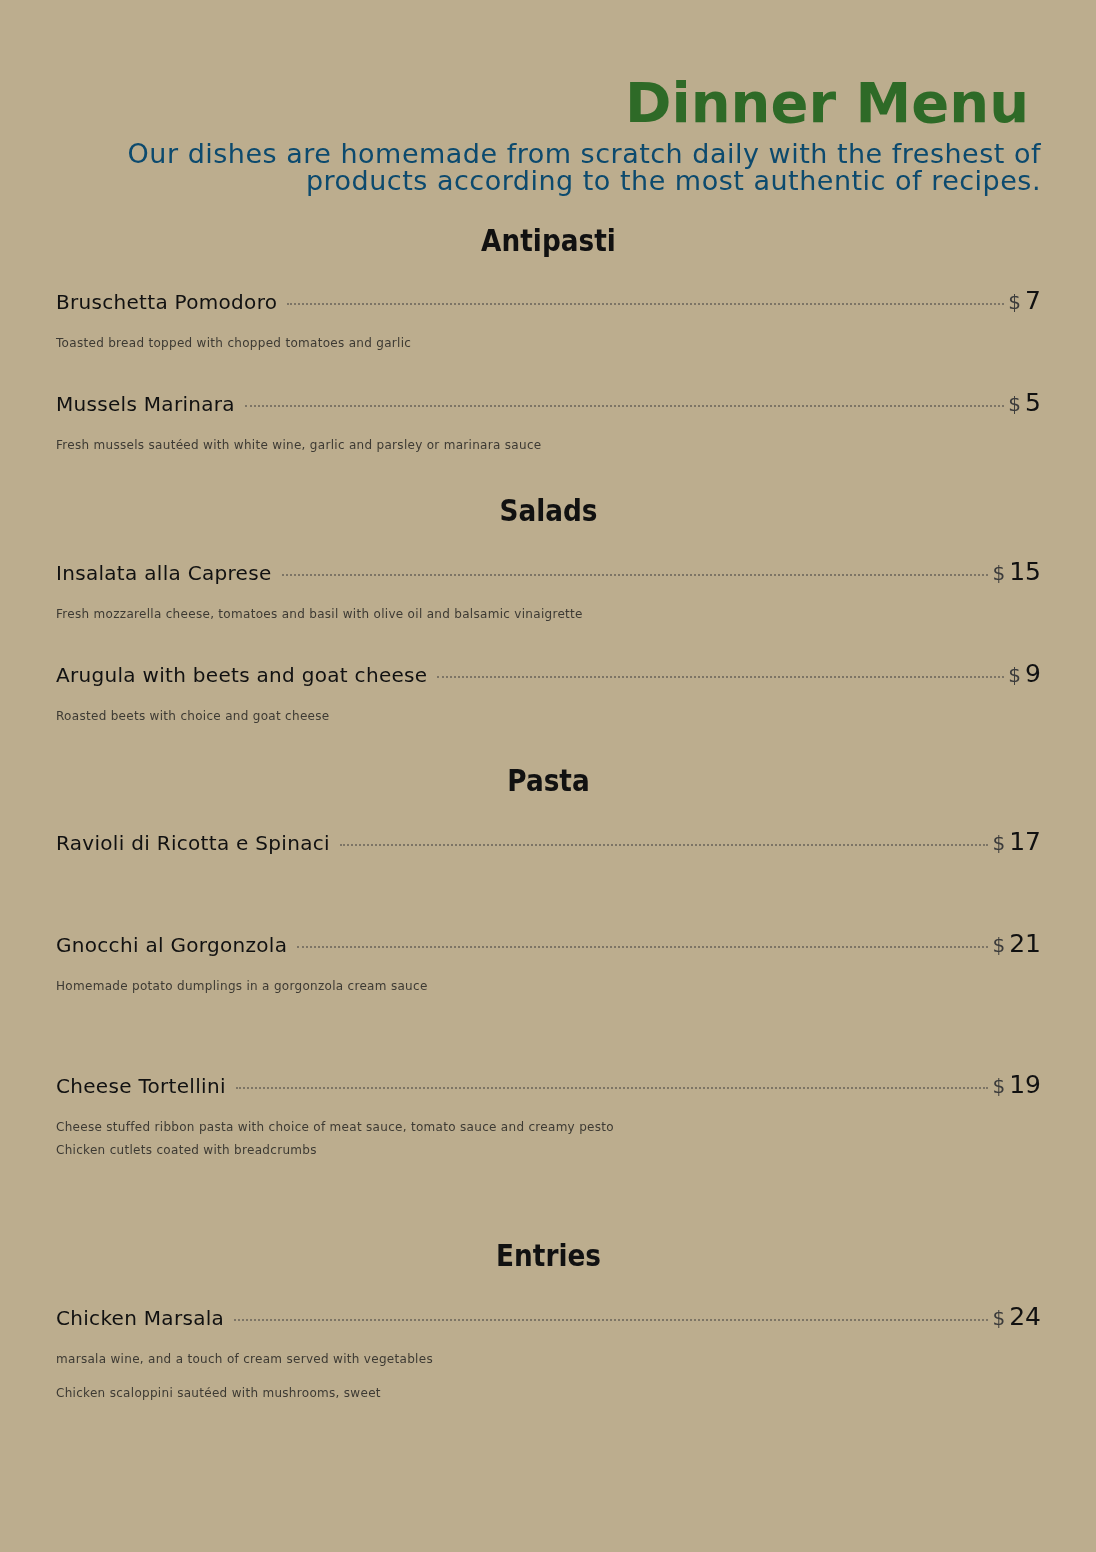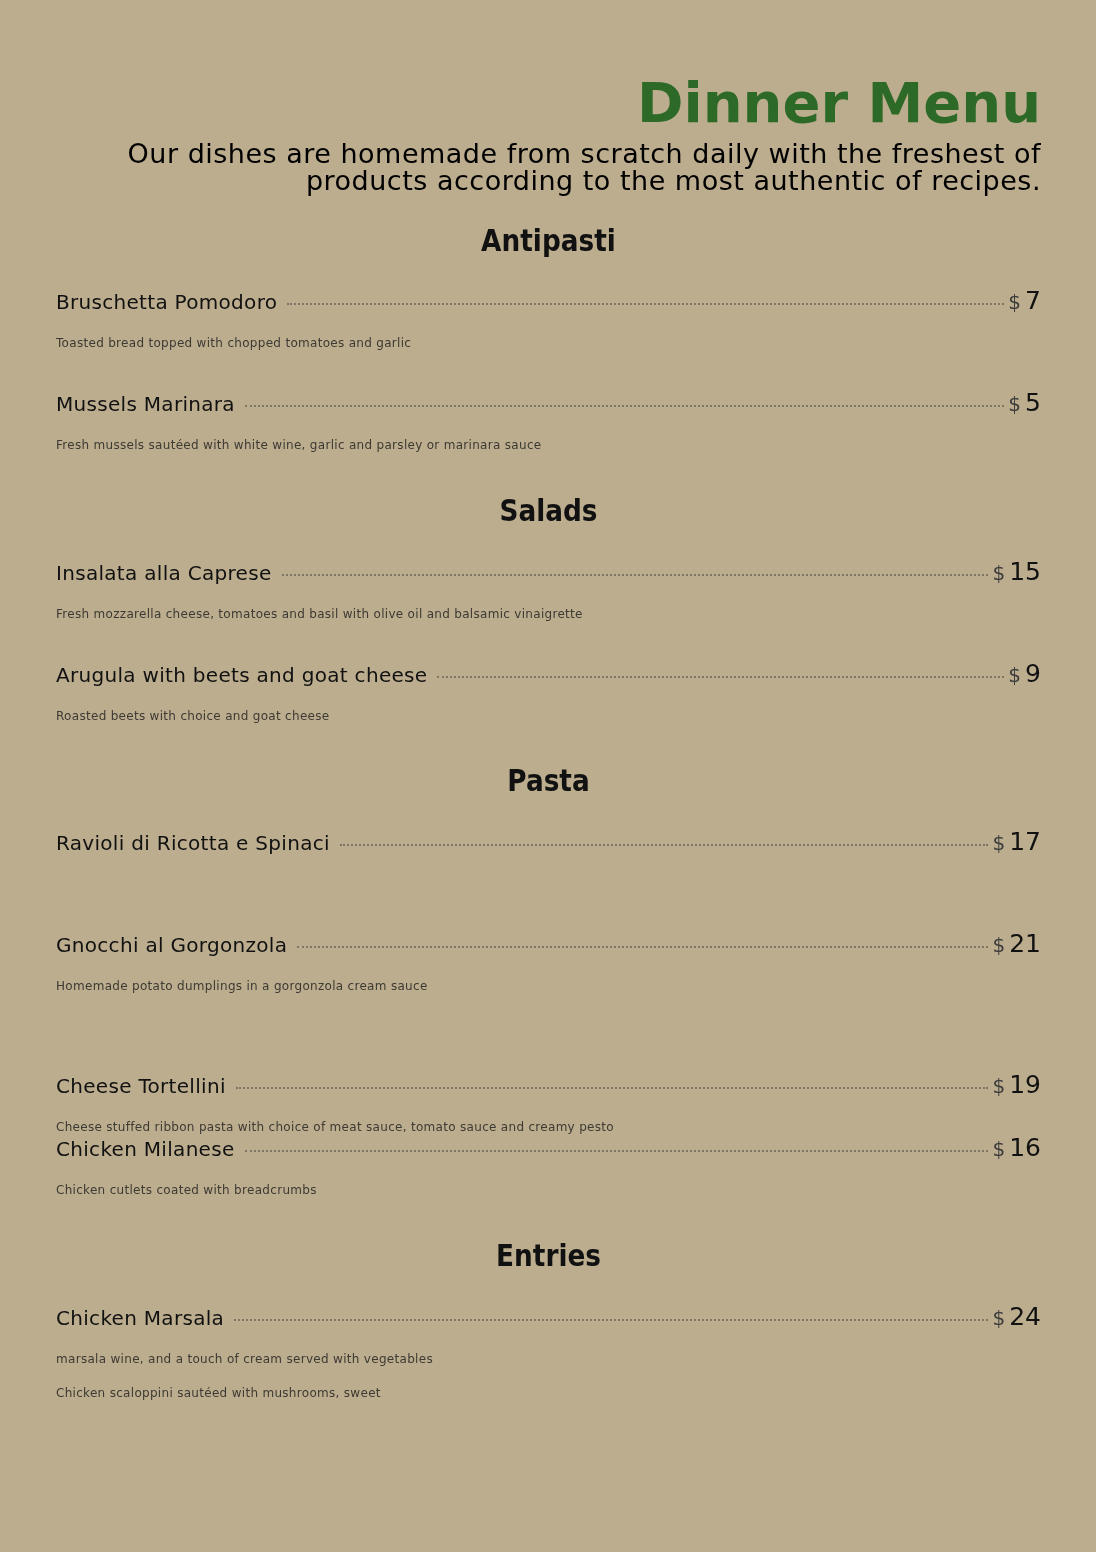--- a/index.html
+++ b/index.html
@@ -6,31 +6,31 @@
   body {
     width: 1096px; height: 1552px;
     background: #bcad8e;
     font-family: "Liberation Sans", sans-serif;
     color: #111;
     position: relative;
     overflow: hidden;
   }
   .page { position: absolute; left: 56px; right: 55px; top: 0; }
   .title {
-    position: absolute; right: 0; top: 72px;
+    position: absolute; right: 12px; top: 72px;
     font-family: "DejaVu Sans", sans-serif;
     font-weight: bold; font-size: 56px;
     color: #2e6a27; letter-spacing: 0px;
     line-height: 62px; margin: 0;
   }
   .tagline {
     position: absolute; right: 0; top: 140px; width: 960px;
     text-align: right;
     font-family: "DejaVu Sans", sans-serif;
-    font-size: 27px; line-height: 27px; color: #000000;
+    font-size: 27px; line-height: 27px; color: #0c4a6e;
     letter-spacing: 0.5px;
     margin: 0;
   }
   .section-title {
     position: absolute; left: 0; right: 0; text-align: center;
     font-family: "DejaVu Sans", sans-serif; font-weight: bold;
     font-size: 31px; color: #111; margin: 0;
     transform: scaleX(0.85);
   }
   .item { position: absolute; left: 0; right: 0; }
@@ -123,25 +123,20 @@
   <div class="item" style="top:1070px;">
     <div class="item-row">
       <span class="item-name">Cheese Tortellini</span>
       <span class="leader"></span>
       <span class="price"><span class="currency">$</span><span class="amount">19</span></span>
     </div>
     <div class="item-desc">Cheese stuffed ribbon pasta with choice of meat sauce, tomato sauce and creamy pesto</div>
   </div>
 
   <div class="item" style="top:1133px;">
-    <div class="item-row">
-      <span class="item-name">Chicken Milanese</span>
-      <span class="leader"></span>
-      <span class="price"><span class="currency">$</span><span class="amount">16</span></span>
-    </div>
     <div class="item-desc">Chicken cutlets coated with breadcrumbs</div>
   </div>
 
   <h2 class="section-title" style="top:1237px;">Entries</h2>
 
   <div class="item" style="top:1302px;">
     <div class="item-row">
       <span class="item-name">Chicken Marsala</span>
       <span class="leader"></span>
       <span class="price"><span class="currency">$</span><span class="amount">24</span></span>

